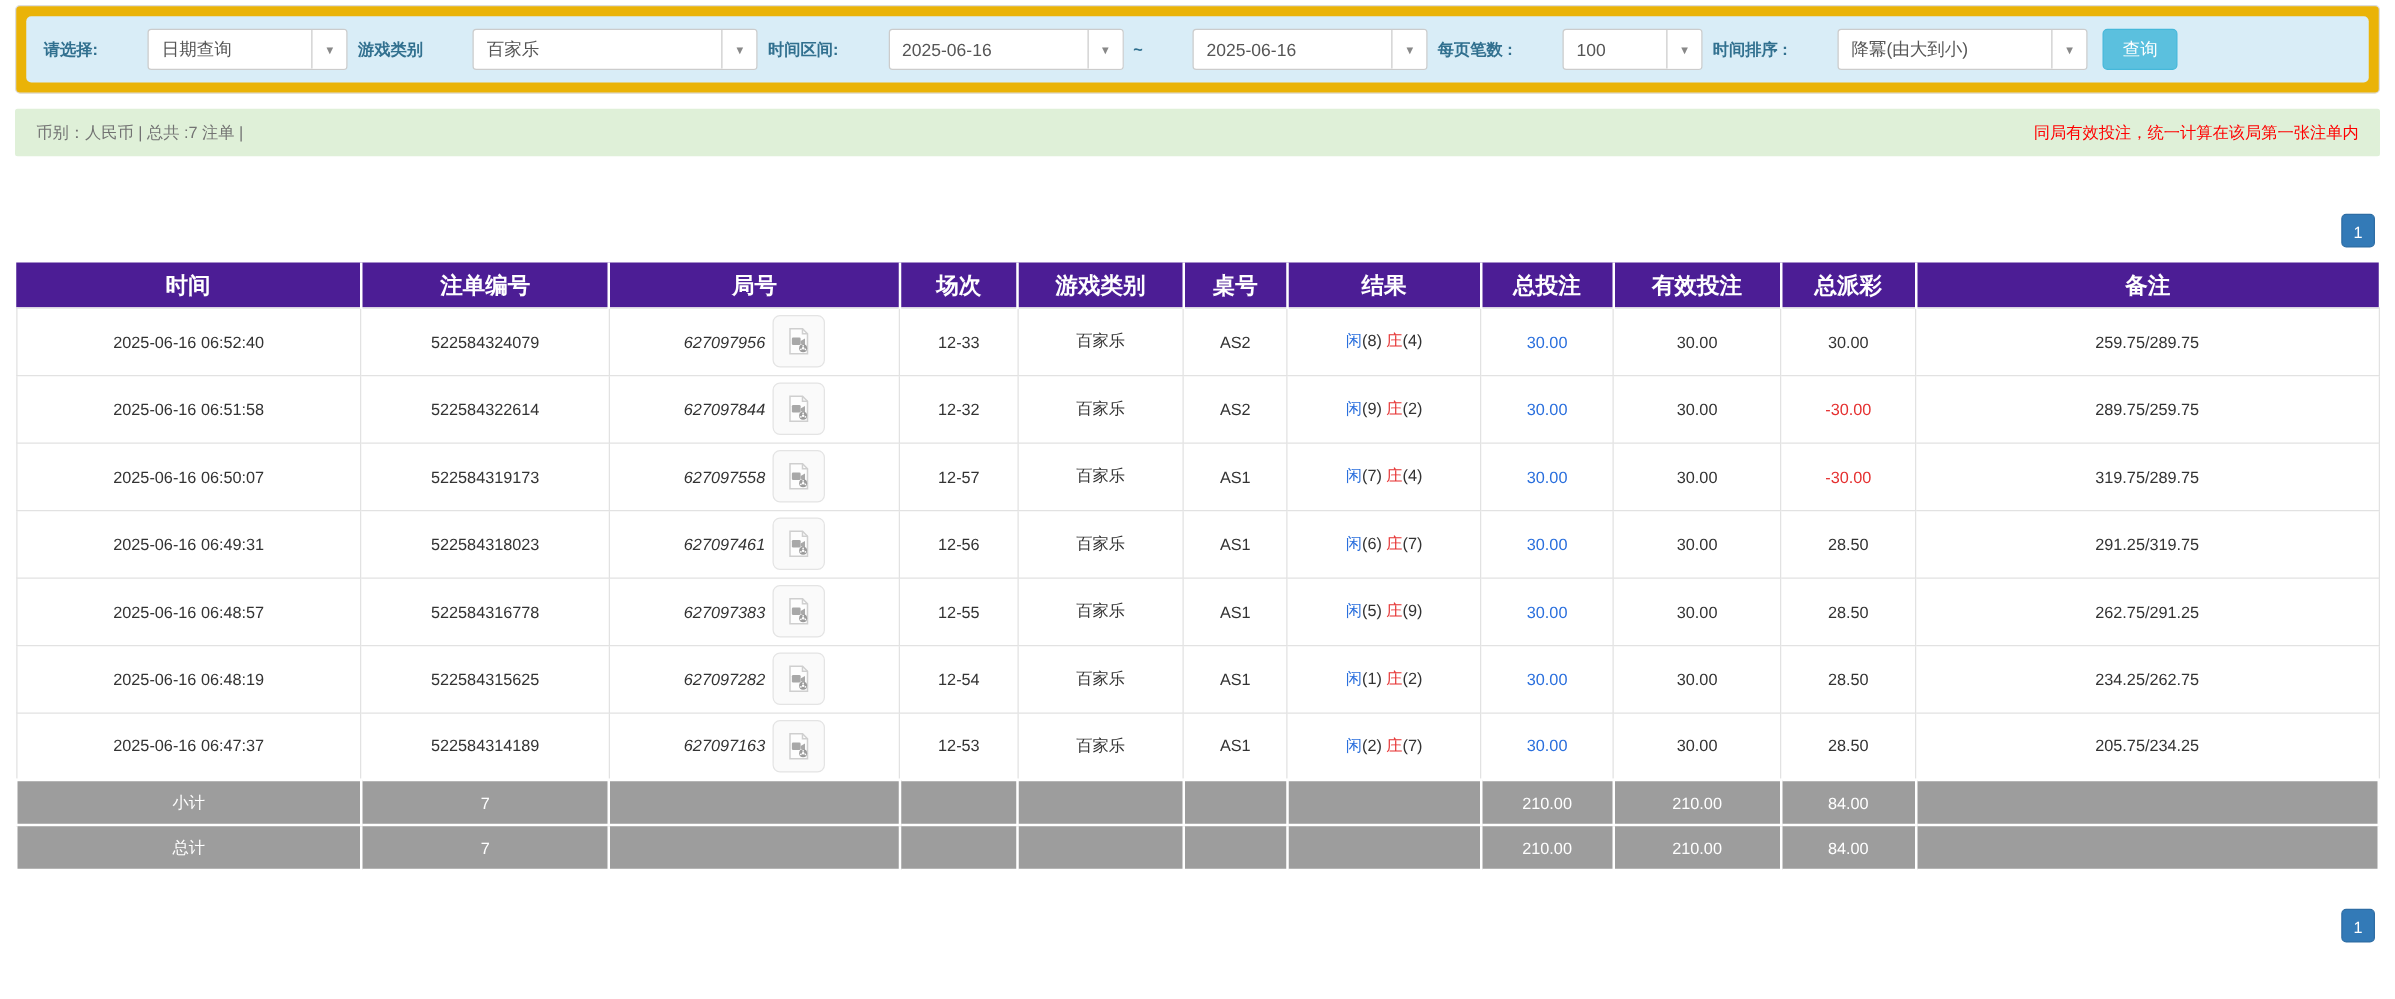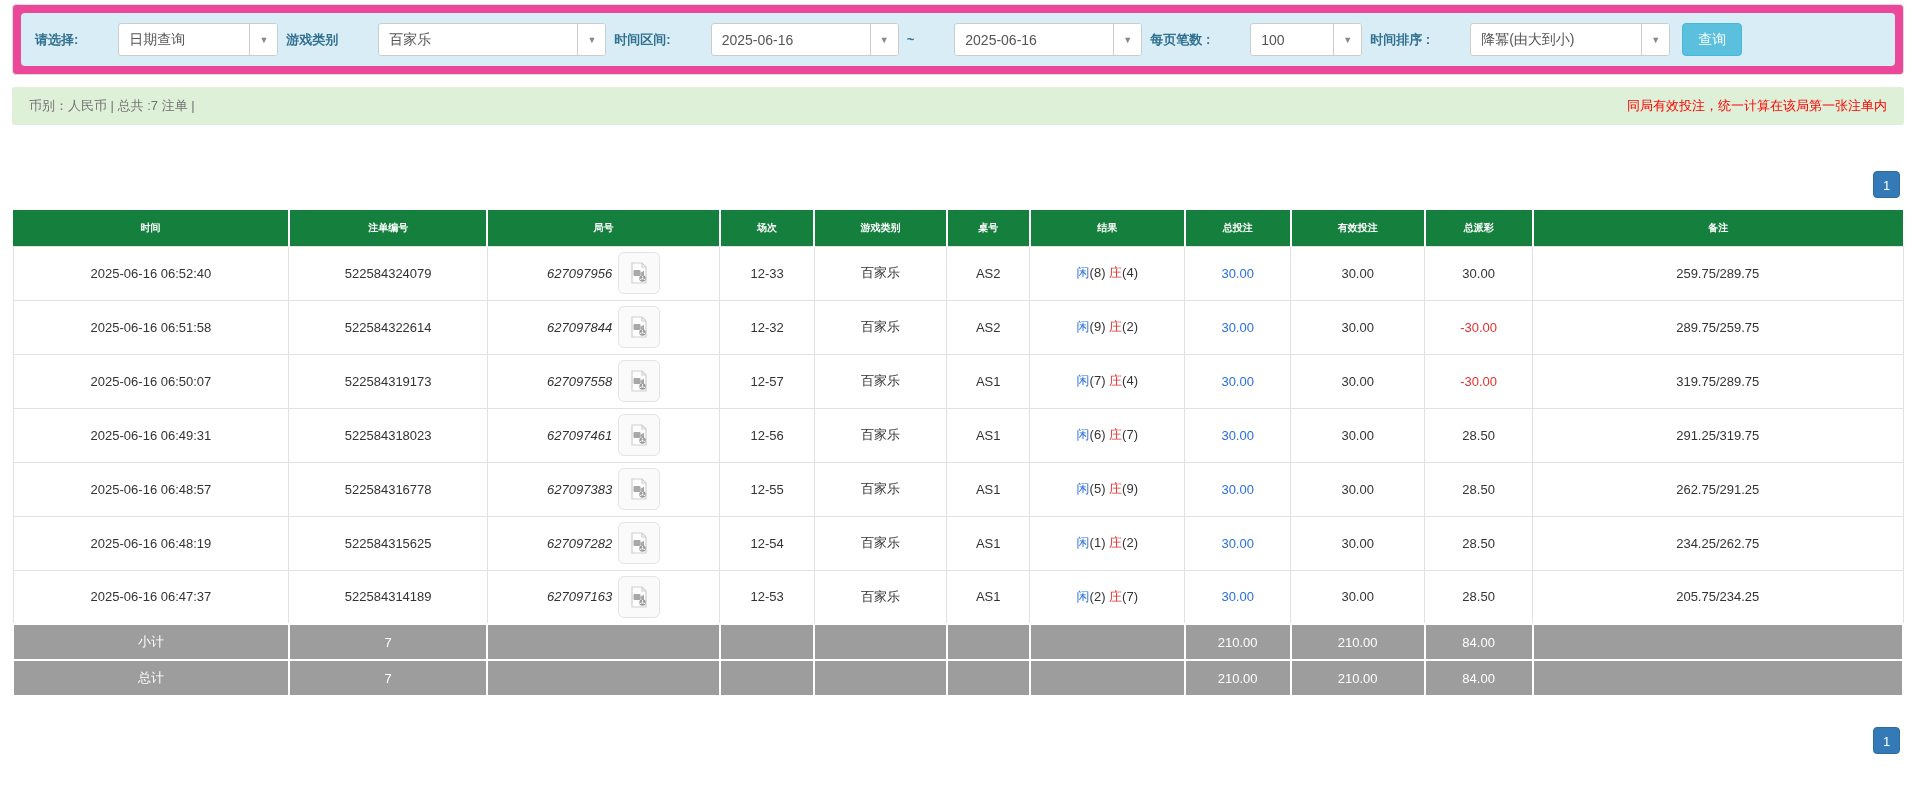--- a/index.html
+++ b/index.html
@@ -3,21 +3,21 @@
 <meta charset="utf-8">
 <style>
   * { margin:0; padding:0; box-sizing:border-box; }
   html,body { width:1916px; height:799px; background:#fff; overflow:hidden;
     font-family:"Liberation Sans","DejaVu Sans",sans-serif; }
   .page { padding:4px 12px 0 12px; }
 
   .page-title { font-size:21px; color:#333; font-weight:bold; padding:2px 0 12px 2px; }
 
   
-  .filter-panel { border:1px solid #ddd; border-radius:4px; padding:8px; background:#ec4899; }
+  .filter-panel { border:1px solid #ddd; border-radius:4px; padding:8px; background:#eab308; }
   .filter-bar { background:#d9edf7; border-radius:4px; padding:10px 14px;
     display:flex; align-items:center; gap:8px; }
   .f-label { font-size:13px; font-weight:bold; color:#31708f; white-space:nowrap; }
   .combo { display:flex; align-items:stretch; background:#fff; border:1px solid #ccc;
     border-radius:3px; height:33px; overflow:hidden;margin-left:32px; }
   .combo-text { display:flex; align-items:center; padding:0 10px; font-size:14px; color:#555;
     flex:1 1 auto; white-space:nowrap; }
   .combo-arrow { width:28px; display:flex; align-items:center; justify-content:center;
     border-left:1px solid #ccc; color:#888; font-size:9px; background:#fff; }
   .w-query { width:160px; } .w-game { width:228px; } .w-date { width:188px; }
@@ -35,21 +35,21 @@
   
   .pager { text-align:right; padding-right:4px; }
   .pager.top { margin-top:46px; margin-bottom:12px; }
   .pager.bottom { margin-top:30px; }
   .page-btn { display:inline-block; min-width:27px; height:27px; line-height:27px;
     background:#337ab7; color:#fff; border:1px solid #2e6da4; border-radius:4px;
     font-size:13px; text-align:center; cursor:pointer; }
 
   
   table.bets { width:100%; border-collapse:collapse; table-layout:fixed; }
-  table.bets thead th { background:#15803d; color:#fff; font-size:10px; font-weight:bold;
+  table.bets thead th { background:#4c1d95; color:#fff; font-size:18px; font-weight:bold;
     height:36px; border-left:2px solid #fff; }
   table.bets thead th:first-child { border-left:none; }
   table.bets tbody td { background:#fff; border:1px solid #e2e2e2; height:54px;
     font-size:13px; color:#333; text-align:center; vertical-align:middle; }
   tr.highlight td { background:#f8f481; }
   .round-cell-inner { display:flex; align-items:center; justify-content:center; gap:6px;font-style:italic; }
   .video-btn { width:42px; height:42px; background:#fafafa; border:1px solid #e4e4e4;
     border-radius:6px; display:inline-flex; align-items:center; justify-content:center; cursor:pointer; }
   .blue { color:#2a6fdd; }
   .red { color:#e53030; }

